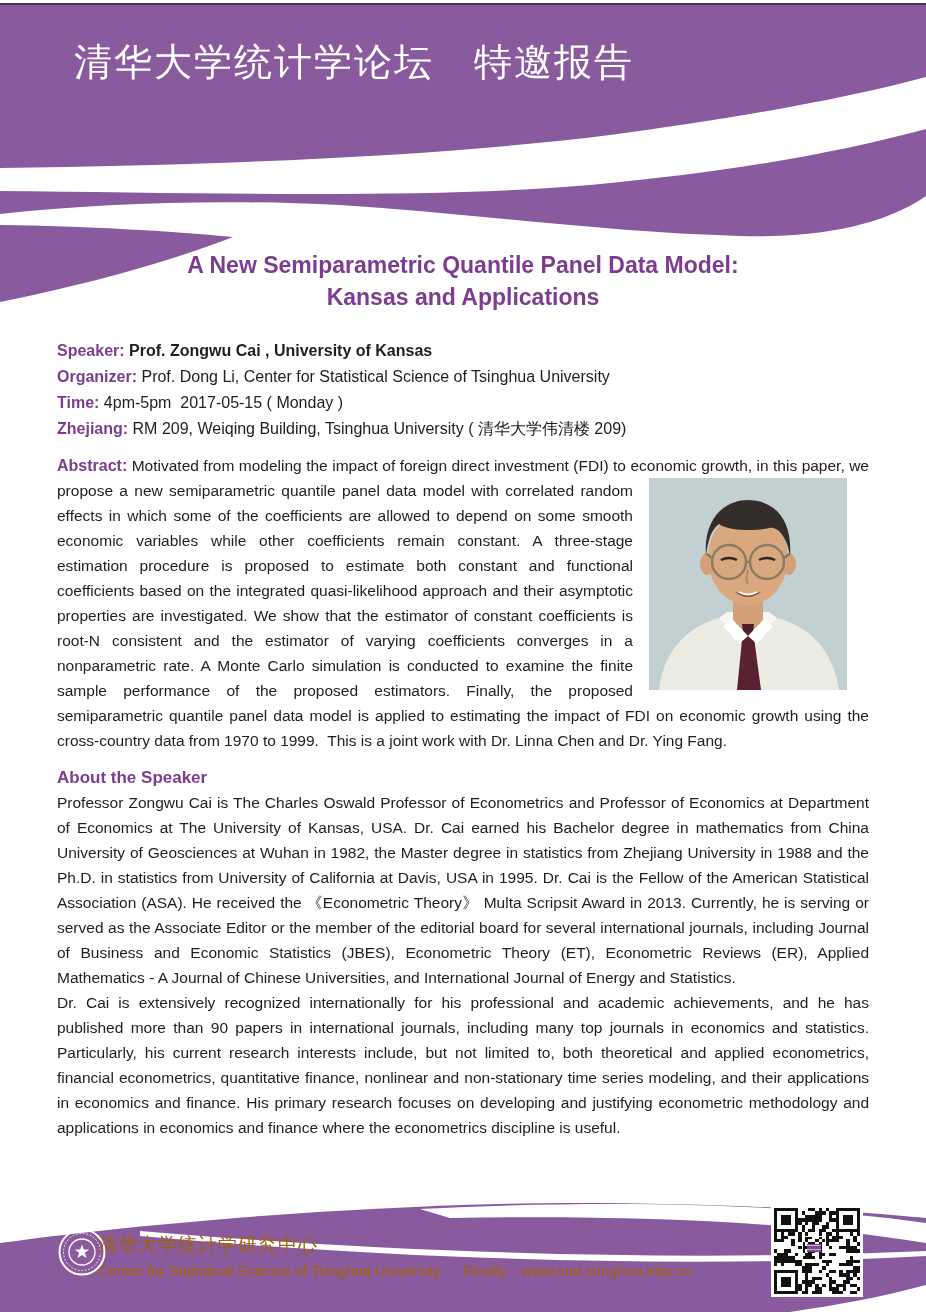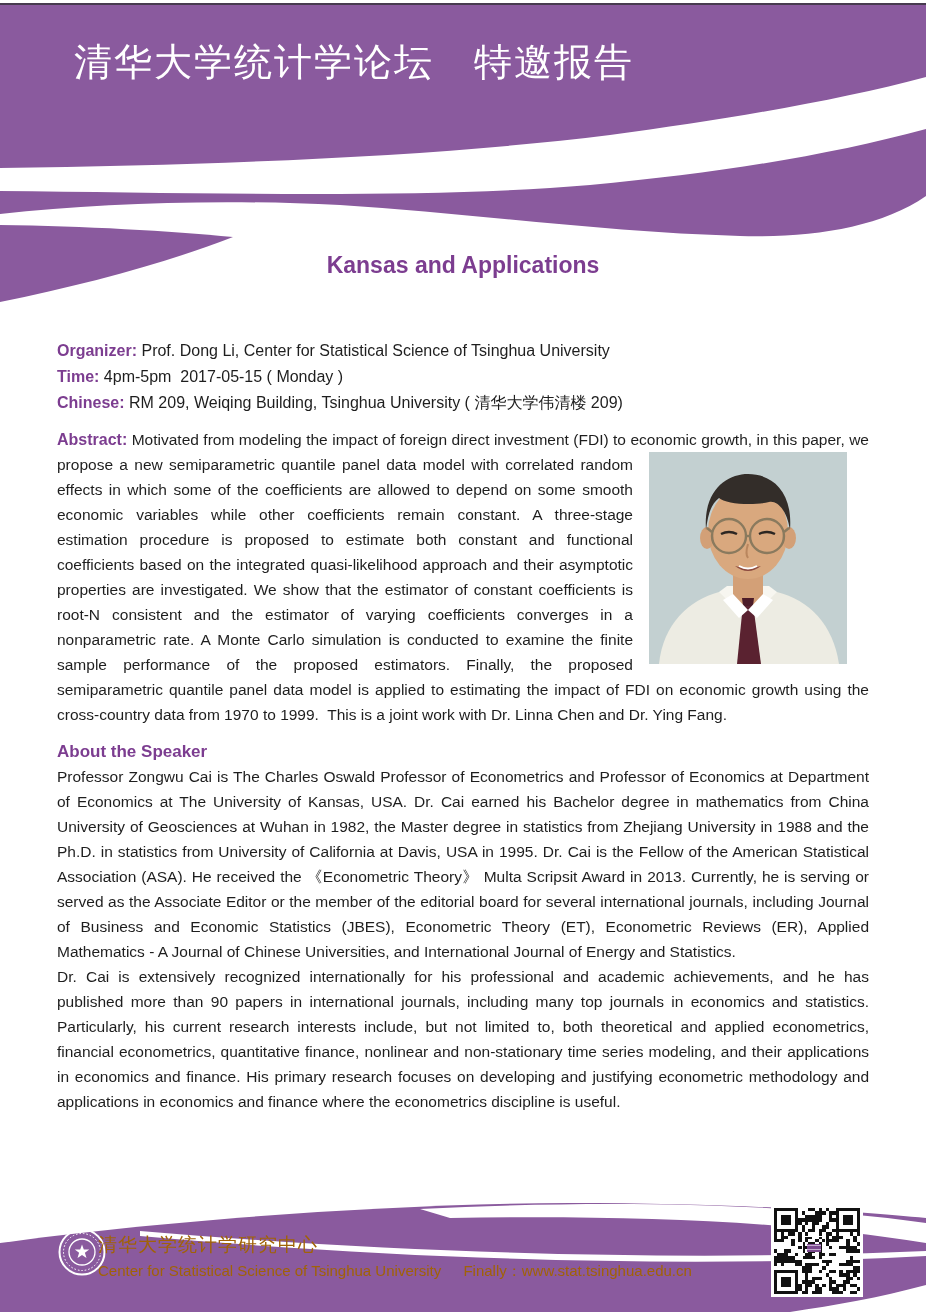--- a/index.html
+++ b/index.html
@@ -66,35 +66,40 @@
     <path d="M0,0 H926 V191 C880,223 810,233 740,231 C600,227 470,208 340,200 C220,194 100,198 0,209 Z" fill="#8a5a9e"></path>
     <path d="M0,163 C240,160 450,150 610,130 C730,114 840,95 926,72 L926,124 C830,150 720,168 590,180 C430,194 210,188 0,186 Z" fill="#ffffff"></path>
     <path d="M0,220 C85,221 170,226 233,232 C172,256 85,280 0,297 Z" fill="#8a5a9e"></path>
   </svg>
 
   <div class="header-text">
     <div class="header-zh">清华大学统计学论坛　特邀报告</div>
   </div>
 
   <div class="talk-title">
+    <div>A New Semiparametric Quantile Panel Data Model:</div>
     <div>Kansas and Applications</div>
   </div>
 
   <div class="content">
 
+    <div class="info-line">
+      <span class="info-label">Speaker:</span>
+      <span class="info-value bold">Prof. Zongwu Cai , University of Kansas</span>
+    </div>
     <div class="info-line">
       <span class="info-label">Organizer:</span>
       <span class="info-value">Prof. Dong Li, Center for Statistical Science of Tsinghua University</span>
     </div>
     <div class="info-line">
       <span class="info-label">Time:</span>
       <span class="info-value">4pm-5pm  2017-05-15 ( Monday )</span>
     </div>
     <div class="info-line">
-      <span class="info-label">Chinese:</span>
+      <span class="info-label">Zhejiang:</span>
       <span class="info-value">RM 209, Weiqing Building, Tsinghua University ( 清华大学伟清楼 209)</span>
     </div>
 
     <div class="abstract">
       <span class="float-spacer"></span>
       <svg class="portrait" viewBox="0 0 198 212" preserveAspectRatio="none" aria-hidden="true">
         <rect x="0" y="0" width="198" height="212" fill="#c3d0d1"></rect>
 
         <path d="M10,212 C14,172 40,148 70,140 L128,140 C160,148 184,172 190,212 Z" fill="#edece3"></path>
         <path d="M70,140 L99,168 L128,140 L120,134 L78,134 Z" fill="#f7f6f0"></path>

